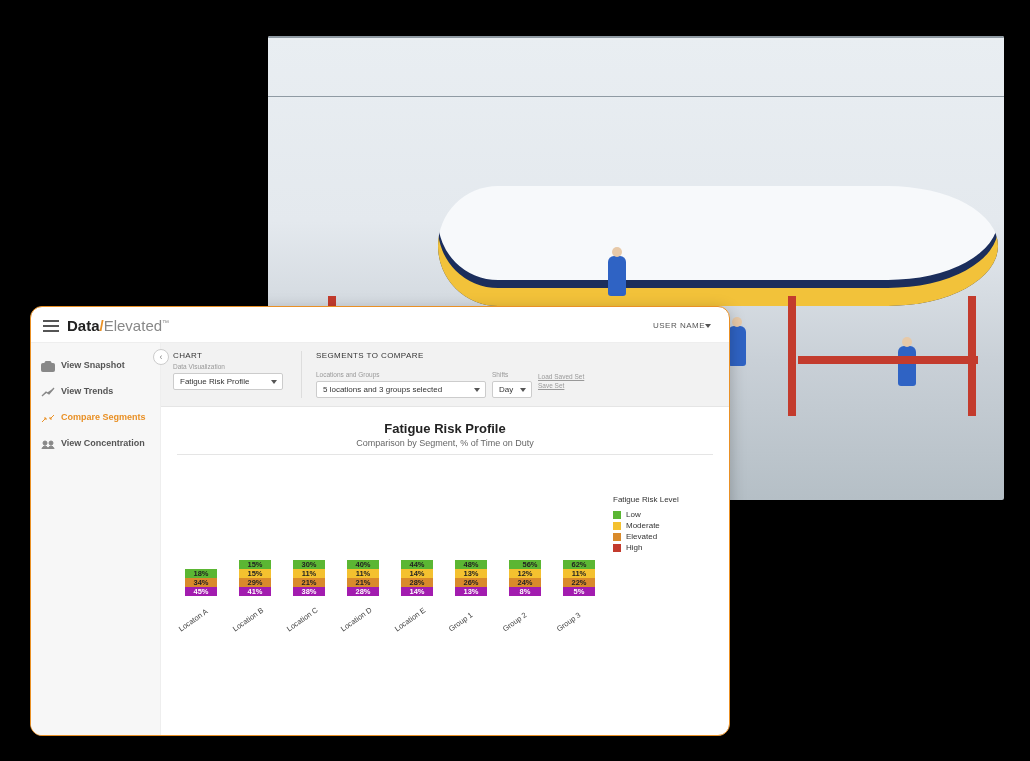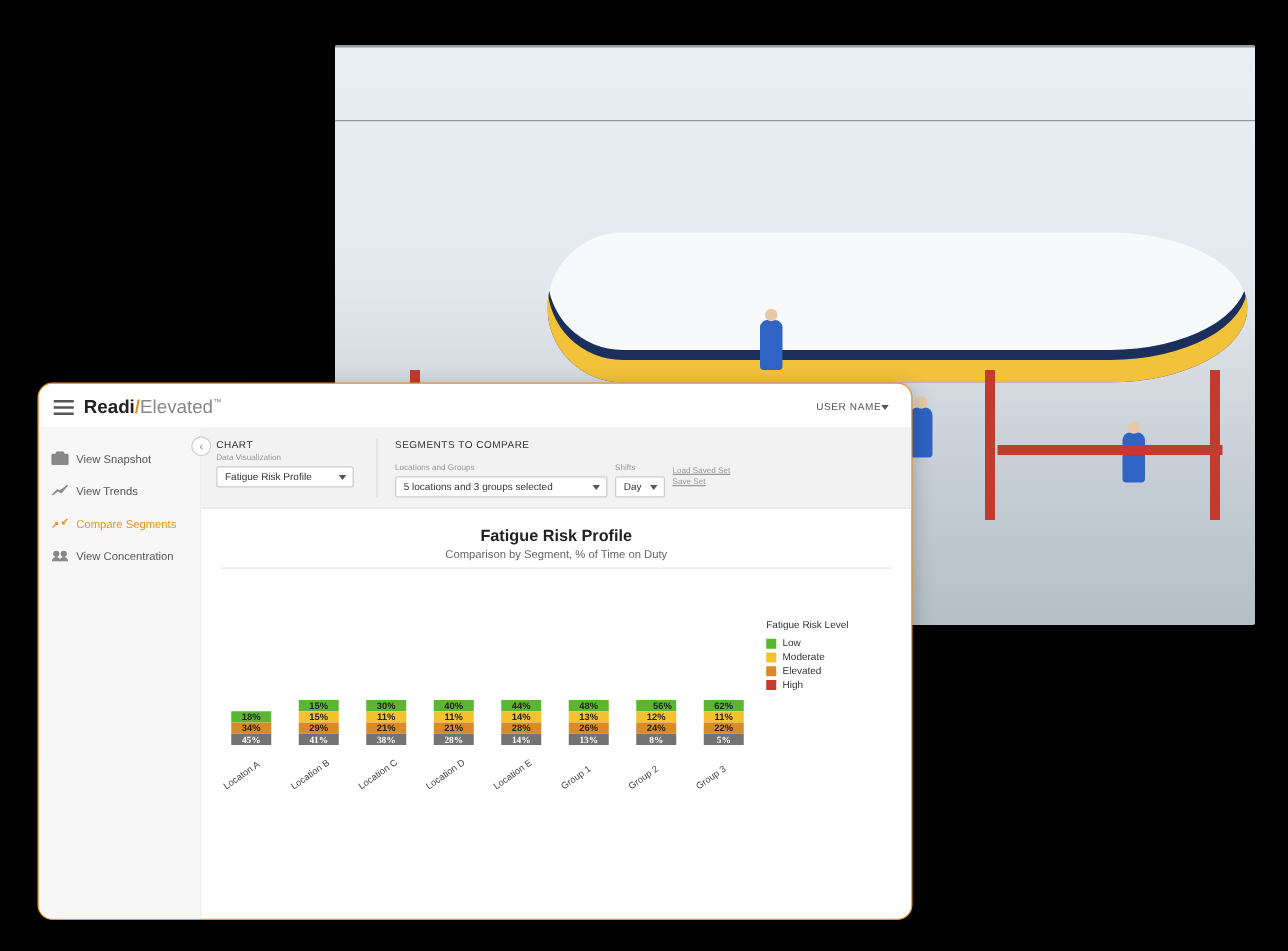--- a/index.html
+++ b/index.html
@@ -82,21 +82,21 @@
   .sidebar{
     width:130px;background:#f7f7f7;border-right:1px solid #eee;
     padding:10px 0;font-size:9px;color:#555;position:relative;
   }
   .collapse-btn{
     position:absolute; right:-9px; top:6px;
     width:16px;height:16px;border:1px solid #ccc;border-radius:50%;
     background:#fff;display:flex;align-items:center;justify-content:center;
     font-size:9px;color:#888;
   }
-  .nav-item{display:flex;align-items:flex-end;gap:6px;padding:7px 10px;cursor:pointer;}
+  .nav-item{display:flex;align-items:flex-start;gap:6px;padding:7px 10px;cursor:pointer;font-weight:bold;}
   .nav-item.active{color:#e99025;}
   .nav-item.active .nav-icon svg *{stroke:#e99025;fill:#e99025;}
   .nav-icon{width:14px;height:12px;display:flex;align-items:center;justify-content:center;}
   .nav-icon svg *{stroke:#888;fill:#888;}
 
   
   .main{flex:1;display:flex;flex-direction:column;min-width:0;}
   .controls{
     background:#f2f2f2;border-bottom:1px solid #e5e5e5;
     padding:8px 12px;display:flex;gap:18px;
@@ -129,21 +129,21 @@
   .chart-area{display:flex;gap:10px;}
   .bars-wrap{flex:1;}
   .bars{display:flex;gap:14px;height:170px;align-items:flex-end;padding:0 4px;}
   .bar-col{flex:1;display:flex;flex-direction:column;align-items:center;gap:16px;}
   .stack{width:32px;height:100%;display:flex;flex-direction:column;justify-content:flex-end;}
   .seg{width:100%;display:flex;align-items:center;justify-content:center;
     font-size:7.5px;color:#222;font-weight:600;}
   .seg.low{background:#5bb633;}
   .seg.moderate{background:#f4c12f;}
   .seg.elevated{background:#d98a2b;}
-  .seg.high{background:#737373;color:#fff;font-family:Liberation Serif, serif;}
+  .seg.high{background:#a21caf;color:#fff;}
   .seg.moderate,.seg.elevated{color:#222;}
   .seg.low{color:#222;}
   .bar-label{font-size:7.5px;color:#444;transform:rotate(-35deg);transform-origin:top left;
     white-space:nowrap;margin-top:14px;margin-left:-4px;align-self:flex-start;}
 
   .legend{font-size:8px;color:#333;min-width:100px;padding-top:30px;}
   .legend-title{margin-bottom:6px;}
   .legend-item{display:flex;align-items:center;gap:5px;margin:2px 0;}
   .swatch{width:8px;height:8px;}
   .swatch.low{background:#5bb633;}
@@ -163,21 +163,21 @@
 <div class="panel">
 
   <div class="panel-header">
     <div class="brand">
       <div class="hamburger">
           <span></span>
           <span></span>
           <span></span>
         </div>
       <div class="brand-text">
-        <b>Readi</b><span class="slash">/</span><span class="light">Elevated</span><span class="tm">™</span>
+        <b>Data</b><span class="slash">/</span><span class="light">Elevated</span><span class="tm">™</span>
       </div>
     </div>
     <div class="user">
       <span>USER NAME</span>
       <span class="chev"></span>
     </div>
   </div>
 
   <div class="panel-body">
 

